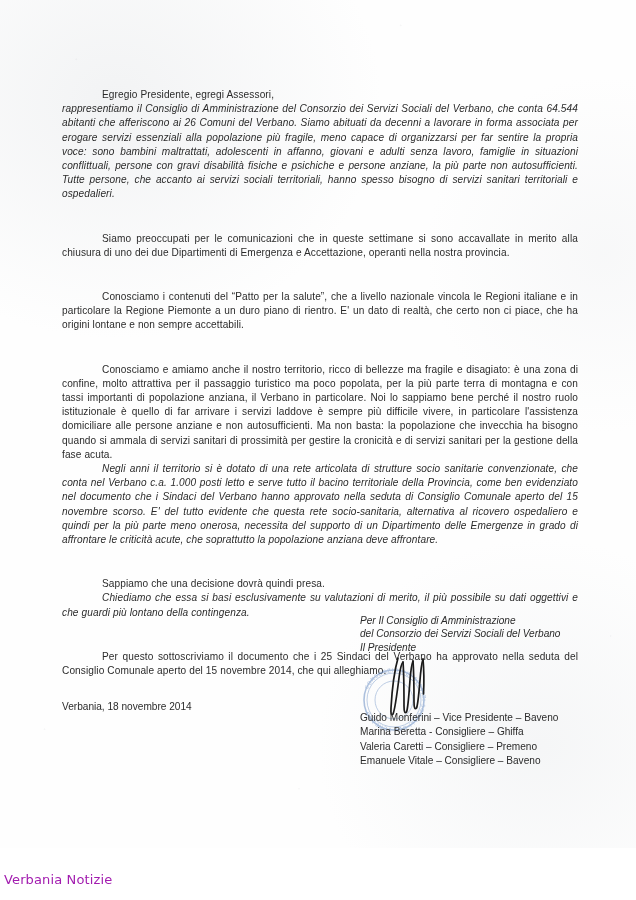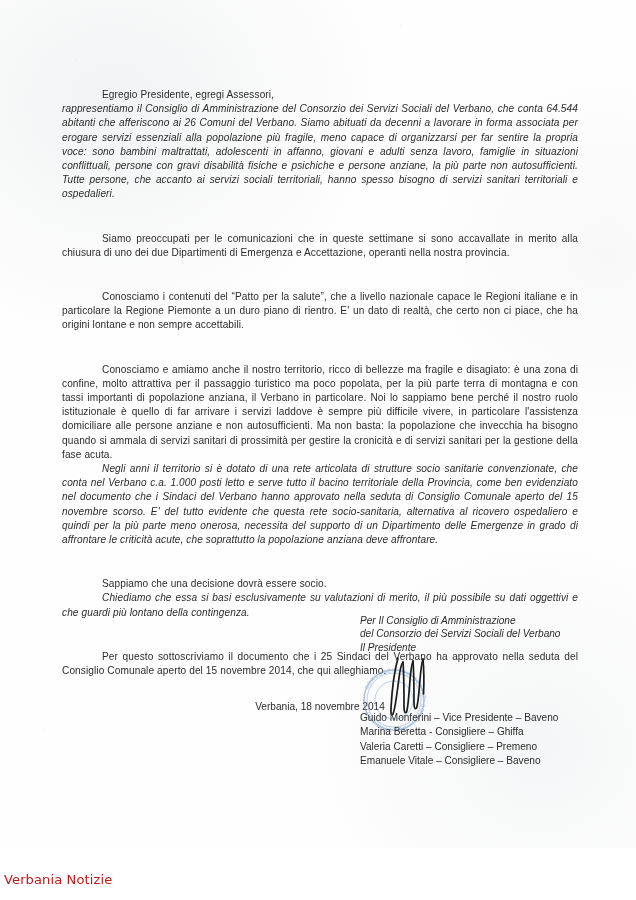--- a/index.html
+++ b/index.html
@@ -71,21 +71,20 @@
   .para + .para.gap-sm {
     margin-top: 0px;
     font-style: italic;
   }
 
   .date-line {
     margin-top: 22px;
     font-size: 10.1px;
     line-height: 14.2px;
     color: #2b2b2b;
-    text-align: center;
   }
 
   
   #closing-block {
     position: absolute;
     left: 360px;
     top: 614px;
     width: 230px;
     font-style: italic;
   }
@@ -130,46 +129,46 @@
     pointer-events: none;
   }
   #signature svg { display: block; }
 
   
   #footer-watermark {
     position: absolute;
     left: 4px;
     top: 872px;
     font-size: 13px;
-    color: #b91c1c;
+    color: #a21caf;
     font-family: "DejaVu Sans", sans-serif;
     letter-spacing: 0.01em;
   }
 </style>
 </head>
 <body>
 
 <div id="page-sheet">
   <div id="scan-noise"></div>
 
   <div id="letter-body">
 
     <p class="para indent">Egregio Presidente, egregi Assessori,</p>
 
     <p class="para gap-sm">rappresentiamo il Consiglio di Amministrazione del Consorzio dei Servizi Sociali del Verbano, che conta 64.544 abitanti che afferiscono ai 26 Comuni del Verbano. Siamo abituati da decenni a lavorare in forma associata per erogare servizi essenziali alla popolazione più fragile, meno capace di organizzarsi per far sentire la propria voce: sono bambini maltrattati, adolescenti in affanno, giovani e adulti senza lavoro, famiglie in situazioni conflittuali, persone con gravi disabilità fisiche e psichiche e persone anziane, la più parte non autosufficienti. Tutte persone, che accanto ai servizi sociali territoriali, hanno spesso bisogno di servizi sanitari territoriali e ospedalieri.</p>
 
     <p class="para indent gap-lg">Siamo preoccupati per le comunicazioni che in queste settimane si sono accavallate in merito alla chiusura di uno dei due Dipartimenti di Emergenza e Accettazione, operanti nella nostra provincia.</p>
 
-    <p class="para indent gap-lg">Conosciamo i contenuti del “Patto per la salute”, che a livello nazionale capace le Regioni italiane e in particolare la Regione Piemonte a un duro piano di rientro. E' un dato di realtà, che certo non ci piace, che ha origini lontane e non sempre accettabili.</p>
+    <p class="para indent gap-lg">Conosciamo i contenuti del “Patto per la salute”, che a livello nazionale vincola le Regioni italiane e in particolare la Regione Piemonte a un duro piano di rientro. E' un dato di realtà, che certo non ci piace, che ha origini lontane e non sempre accettabili.</p>
 
     <p class="para indent gap-lg">Conosciamo e amiamo anche il nostro territorio, ricco di bellezze ma fragile e disagiato: è una zona di confine, molto attrattiva per il passaggio turistico ma poco popolata, per la più parte terra di montagna e con tassi importanti di popolazione anziana, il Verbano in particolare. Noi lo sappiamo bene perché il nostro ruolo istituzionale è quello di far arrivare i servizi laddove è sempre più difficile vivere, in particolare l'assistenza domiciliare alle persone anziane e non autosufficienti. Ma non basta: la popolazione che invecchia ha bisogno quando si ammala di servizi sanitari di prossimità per gestire la cronicità e di servizi sanitari per la gestione della fase acuta.</p>
 
     <p class="para indent gap-sm">Negli anni il territorio si è dotato di una rete articolata di strutture socio sanitarie convenzionate, che conta nel Verbano c.a. 1.000 posti letto e serve tutto il bacino territoriale della Provincia, come ben evidenziato nel documento che i Sindaci del Verbano hanno approvato nella seduta di Consiglio Comunale aperto del 15 novembre scorso. E' del tutto evidente che questa rete socio-sanitaria, alternativa al ricovero ospedaliero e quindi per la più parte meno onerosa, necessita del supporto di un Dipartimento delle Emergenze in grado di affrontare le criticità acute, che soprattutto la popolazione anziana deve affrontare.</p>
 
-    <p class="para indent gap-lg">Sappiamo che una decisione dovrà essere socio.</p>
+    <p class="para indent gap-lg">Sappiamo che una decisione dovrà quindi presa.</p>
 
     <p class="para indent gap-sm">Chiediamo che essa si basi esclusivamente su valutazioni di merito, il più possibile su dati oggettivi e che guardi più lontano della contingenza.</p>
 
     <p class="para indent gap-lg">Per questo sottoscriviamo il documento che i 25 Sindaci del Verbano ha approvato nella seduta del Consiglio Comunale aperto del 15 novembre 2014, che qui alleghiamo.</p>
 
     <div class="date-line">Verbania, 18 novembre 2014</div>
   </div>
 
   <div id="closing-block">
     <div class="closing-line">Per Il Consiglio di Amministrazione</div>

